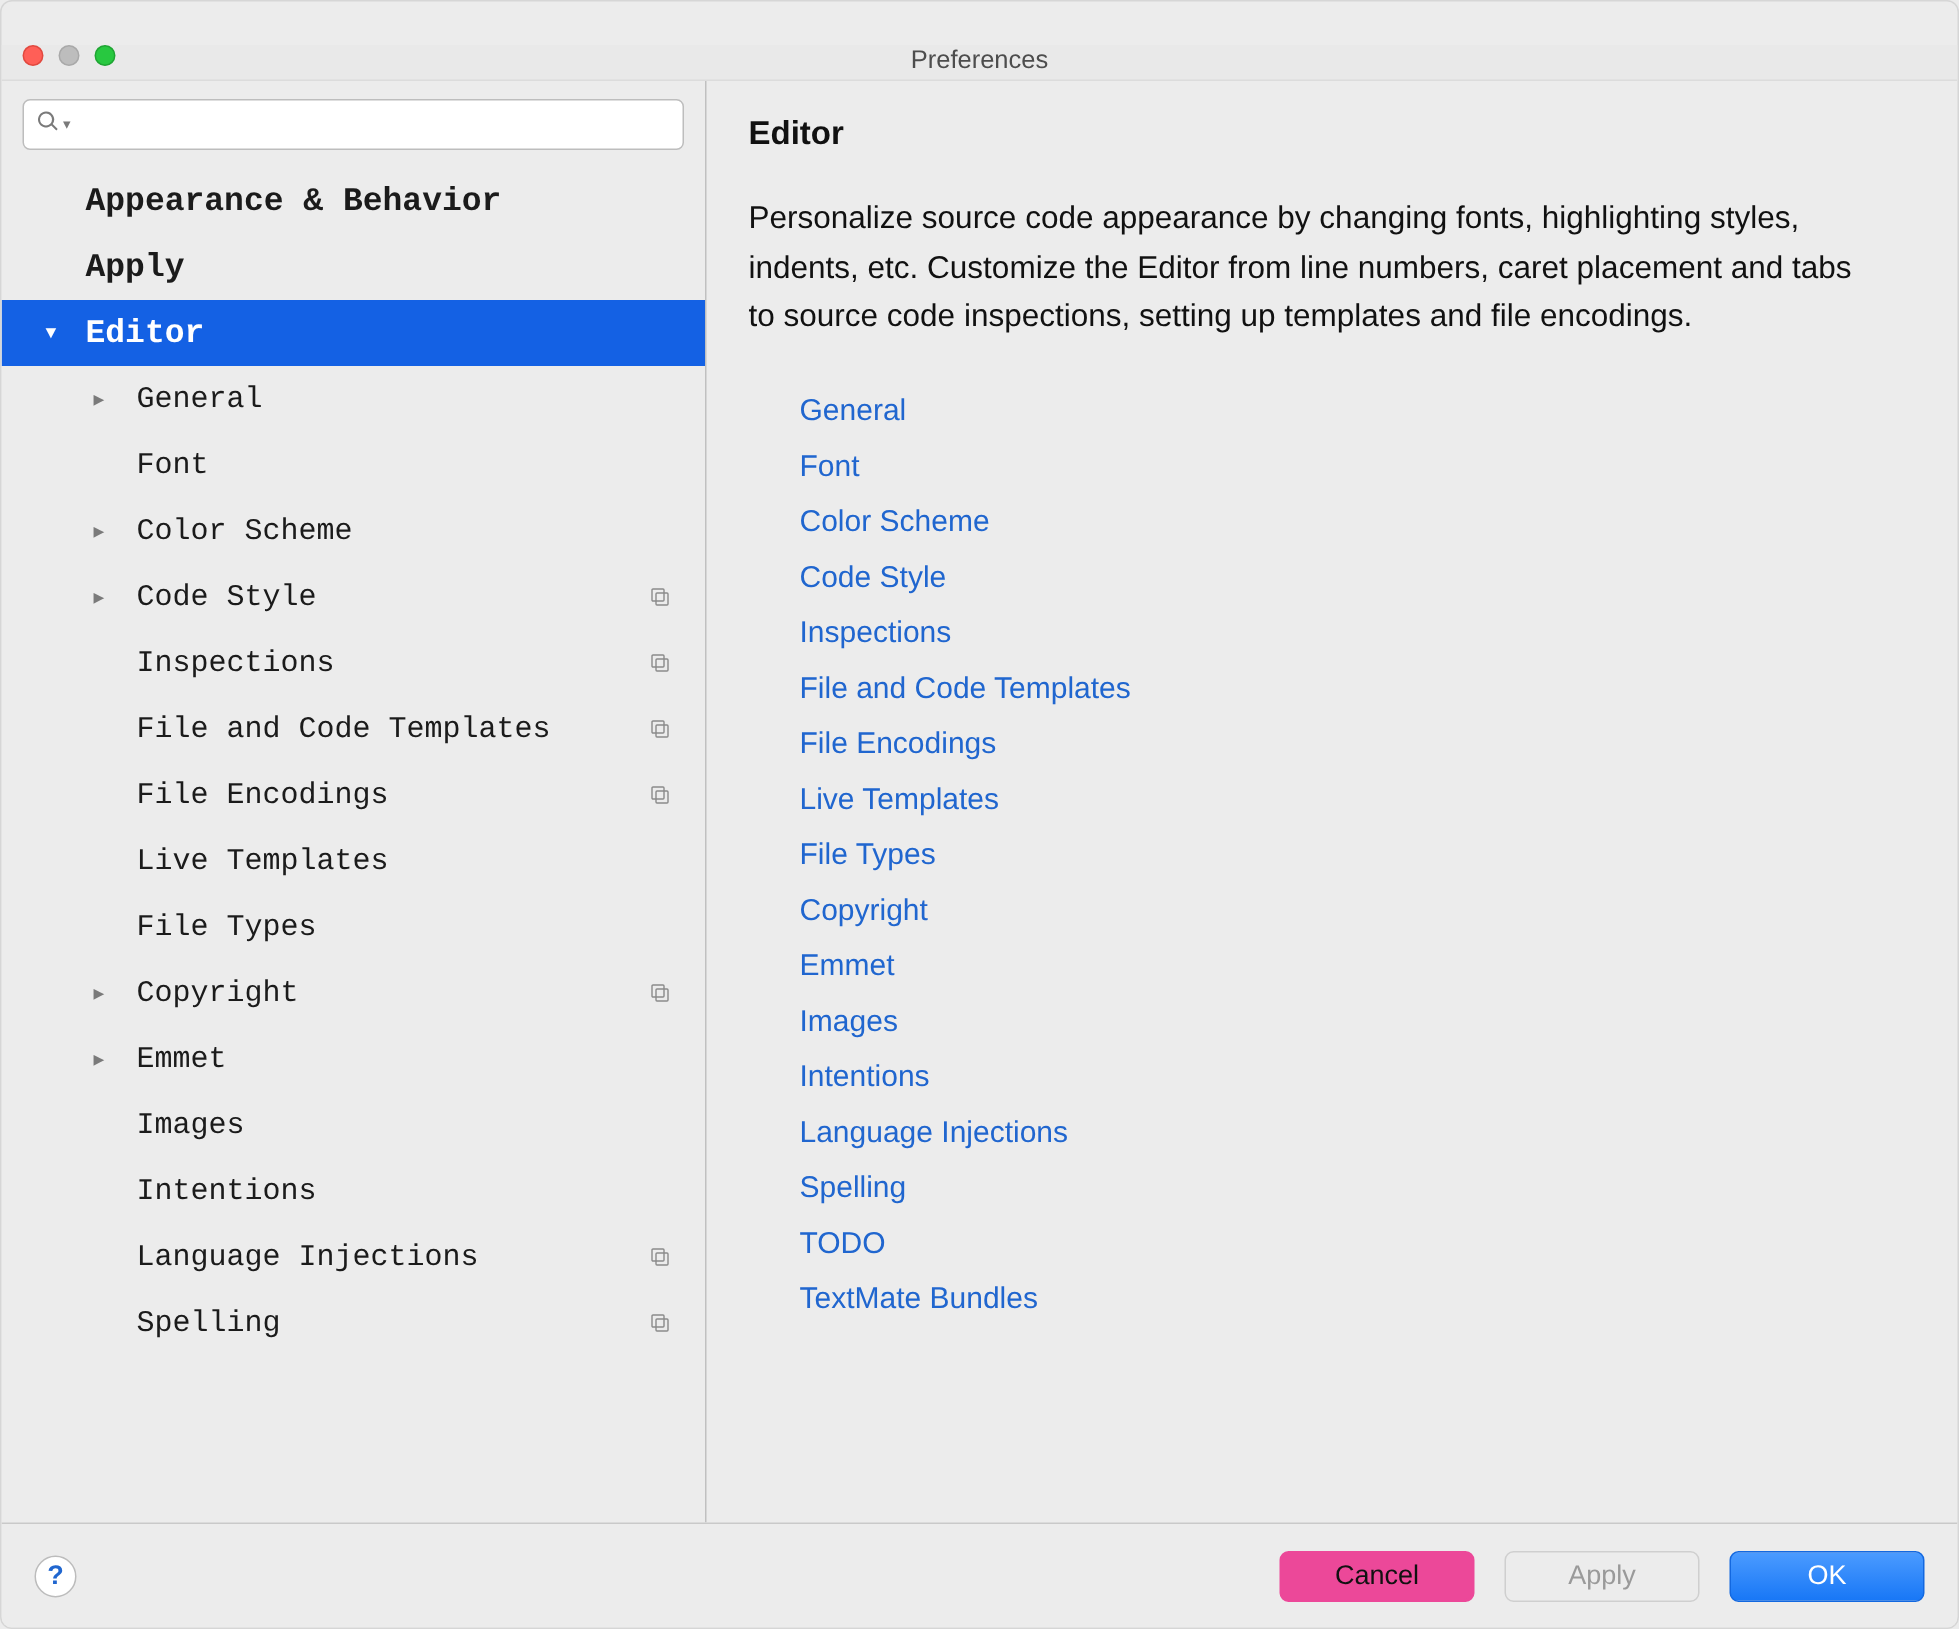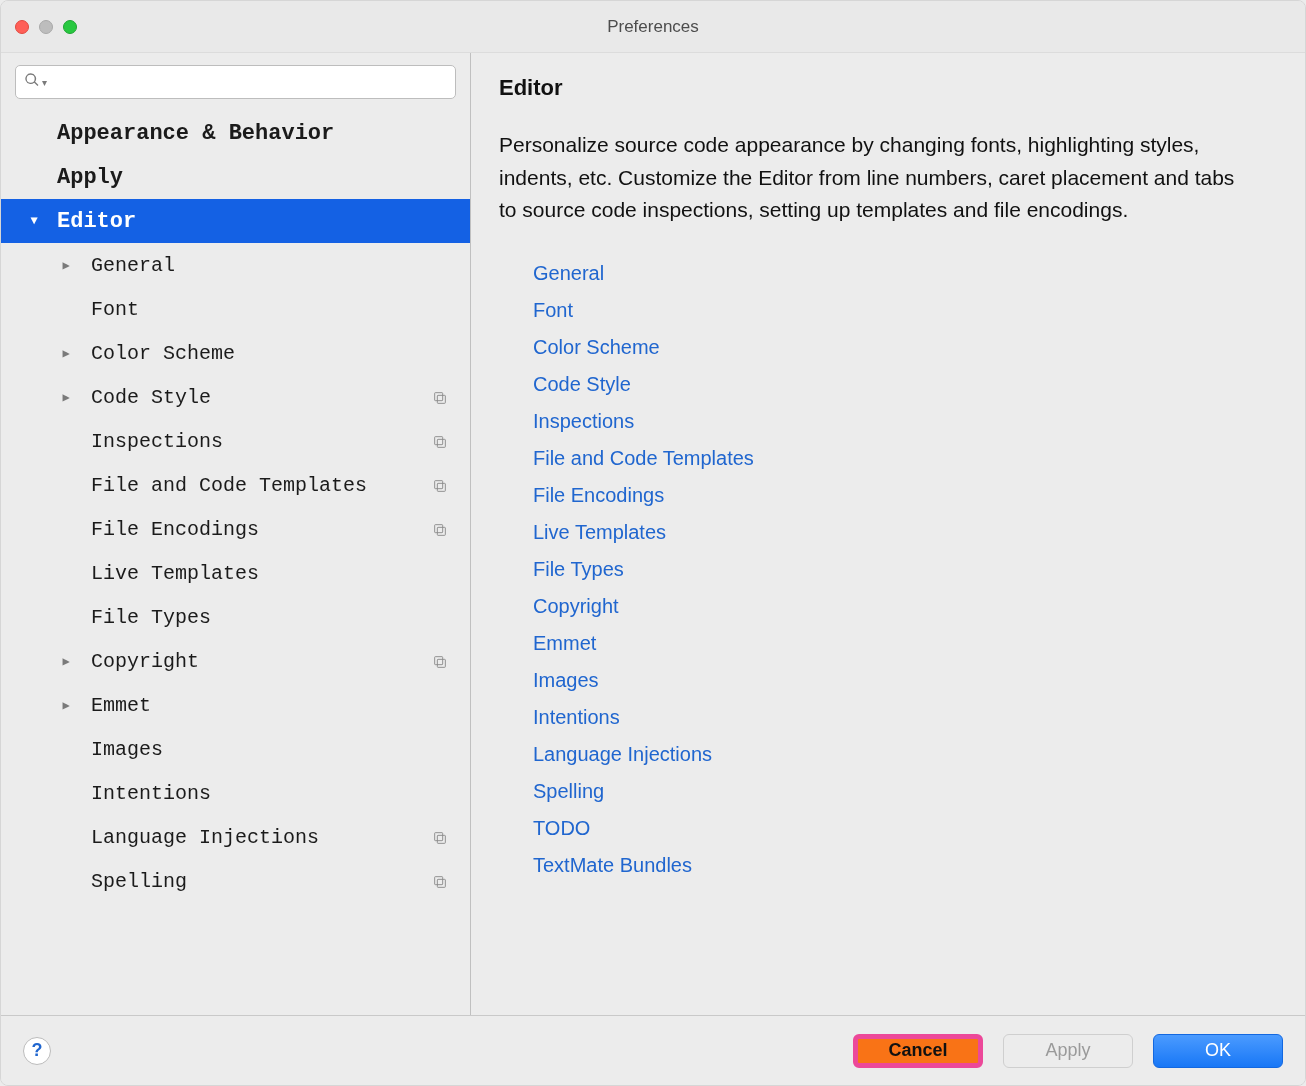--- a/index.html
+++ b/index.html
@@ -1,19 +1,19 @@
 <!DOCTYPE html>
 <html><head>
 <meta charset="utf-8">
 <style>
   * { box-sizing: border-box; margin: 0; padding: 0; }
   html, body { width: 1306px; height: 1086px; font-family: -apple-system, "Helvetica Neue", Arial, sans-serif; background:#ececec; }
   .window { width:1306px; height:1086px; display:flex; flex-direction:column; background:#ececec; border:1px solid #d6d6d6; border-radius:8px; overflow:hidden; }
   
-  .titlebar { height:52px; display:flex; align-items:center; background:#e9e9e9; border-bottom:1px solid #dcdcdc; position:relative; }
+  .titlebar { height:24px; display:flex; background:#e9e9e9; border-bottom:1px solid #dcdcdc; position:relative;margin-top:29px; }
   .traffic { display:flex; gap:10px; padding-left:14px; }
   .dot{ width:14px; height:14px; border-radius:50%; }
   .red{ background:#ff5f57; border:1px solid #e1493f;}
   .yellow{ background:#bdbdbd; border:1px solid #a9a9a9;}
   .green{ background:#28c840; border:1px solid #1fa533;}
   .title { position:absolute; left:0; right:0; text-align:center; font-size:17px; color:#4d4d4d; }
   
   .body { flex:1; display:flex; min-height:0; }
   .sidebar { width:470px; border-right:1px solid #c0c0c0; background:#ececec; display:flex; flex-direction:column; }
   .search-wrap{ padding:12px 14px 8px 14px; }
@@ -36,21 +36,21 @@
   .main{ flex:1; padding:22px 28px 0 28px; overflow:hidden;}
   .main h1{ font-size:22px; font-weight:700; color:#111; margin-bottom:28px;}
   .main p{ font-size:21px; line-height:1.55; color:#111; max-width:740px;}
   .links{ margin-top:28px; padding-left:34px;}
   .links a{ display:block; color:#2066cf; font-size:20px; line-height:1.85; text-decoration:none;}
   
   .footer{ height:70px; border-top:1px solid #c9c9c9; background:#ececec; display:flex; align-items:center; padding:0 22px; gap:20px;}
   .help{ width:28px; height:28px; border-radius:50%; border:1px solid #bcbcbc; background:#fff; display:flex; align-items:center; justify-content:center; color:#2066cf; font-weight:700; font-size:18px;}
   .spacer{flex:1;}
   .btn{ height:34px; min-width:130px; border-radius:6px; font-size:18px; display:flex; align-items:center; justify-content:center; padding:0 18px;}
-  .btn-default{ background:#f97316; border:5px solid #ec4899; color:#111;font-weight:bold;}
+  .btn-default{ background:#ec4899; border:2px solid #ec4899; color:#111;}
   .btn-disabled{ background:#ececec; border:1px solid #cfcfcf; color:#9a9a9a;}
   .btn-primary{ background:linear-gradient(#4b9bff,#1877f6); border:1px solid #1368e0; color:#fff;}
 </style>
 </head>
 <body>
 
 <div class="window">
   <div class="titlebar">
     <div class="traffic">
       <div class="dot red"></div>

